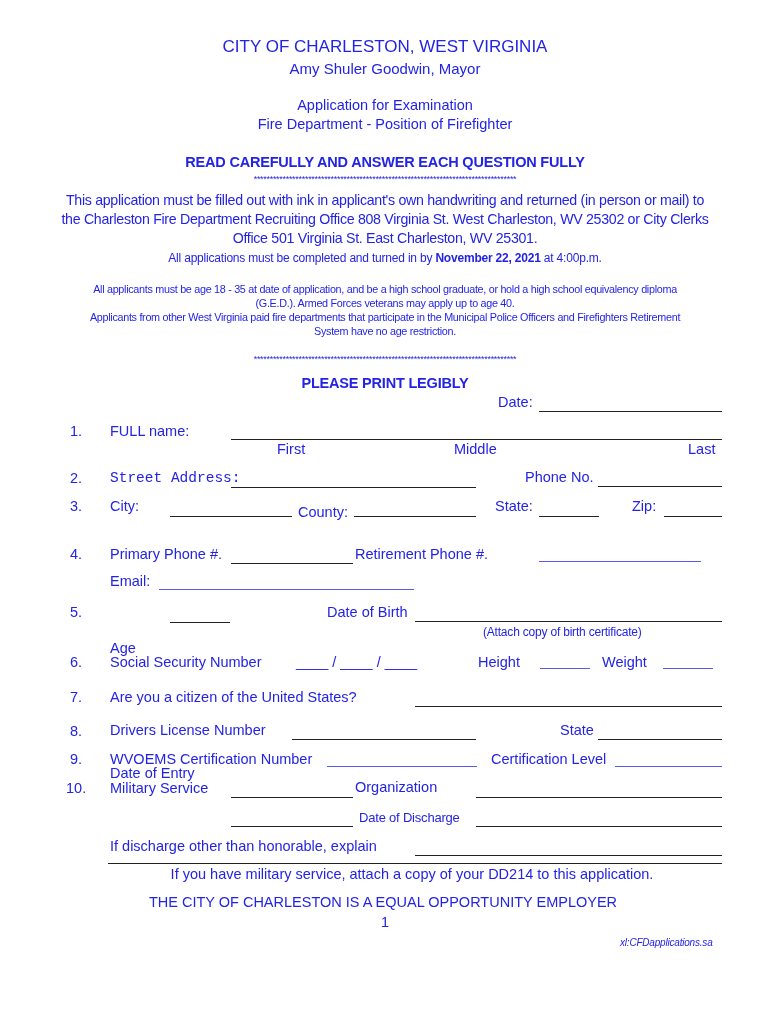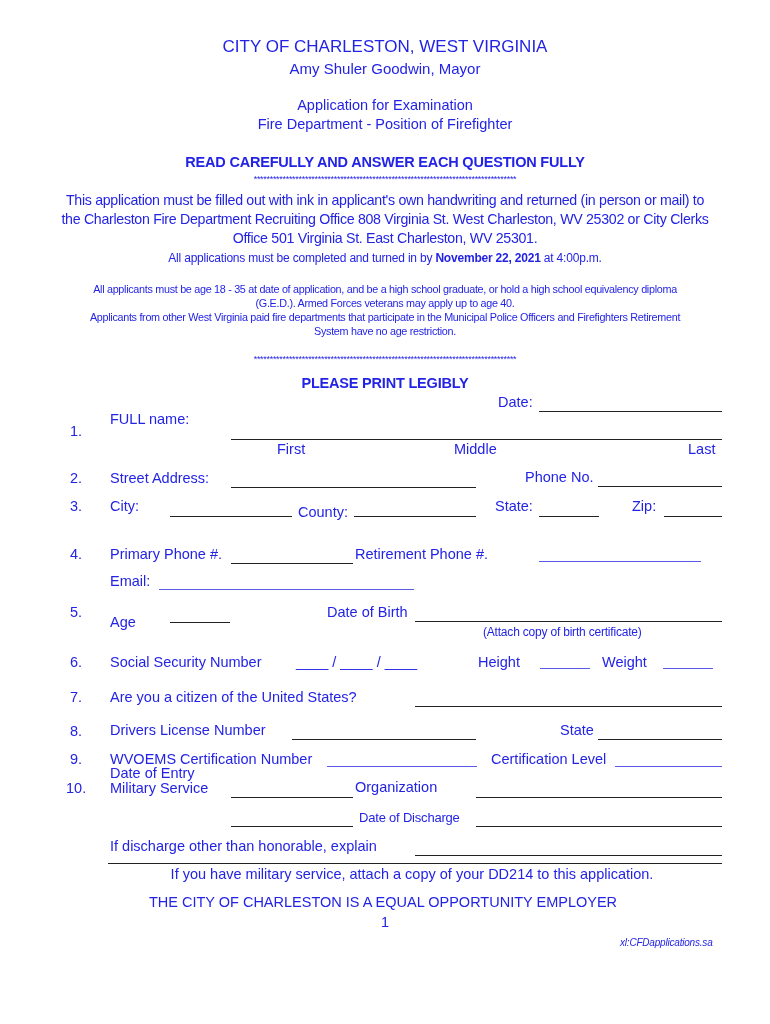--- a/index.html
+++ b/index.html
@@ -35,28 +35,28 @@
 <div class="c" style="top:312px;font-size:10.8px;letter-spacing:-0.3px;">Applicants from other West Virginia paid fire departments that participate in the Municipal Police Officers and Firefighters Retirement</div>
 <div class="c" style="top:326px;font-size:10.8px;letter-spacing:-0.3px;">System have no age restriction.</div>
 <div class="c" style="top:355px;font-size:9px;letter-spacing:-0.3px;">**********************************************************************************</div>
 
 <div class="c b" style="top:376px;font-size:14.5px;letter-spacing:-0.2px;">PLEASE PRINT LEGIBLY</div>
 
 <div class="t lbl" style="left:498px;top:395px;">Date:</div>
 <div class="ln" style="left:539px;top:411px;width:183px;"></div>
 
 <div class="t num" style="left:70px;top:424px;">1.</div>
-<div class="t lbl" style="left:110px;top:412px;">FULL name:</div>
+<div class="t lbl" style="left:110px;top:424px;">FULL name:</div>
 <div class="ln" style="left:231px;top:439px;width:491px;"></div>
 <div class="t lbl" style="left:277px;top:442px;">First</div>
 <div class="t lbl" style="left:454px;top:442px;">Middle</div>
 <div class="t lbl" style="left:646px;top:442px;margin-left:42px;">Last</div>
 
 <div class="t num" style="left:70px;top:471px;">2.</div>
-<div class="t lbl" style="left:110px;top:471px;">Street Address:</div>
+<div class="t lbl" style="left:110px;top:471px;font-family:Liberation Mono, monospace;">Street Address:</div>
 <div class="ln" style="left:231px;top:487px;width:245px;"></div>
 <div class="t lbl" style="left:525px;top:470px;">Phone No.</div>
 <div class="ln" style="left:598px;top:486px;width:124px;"></div>
 
 <div class="t num" style="left:70px;top:499px;">3.</div>
 <div class="t lbl" style="left:110px;top:499px;">City:</div>
 <div class="ln" style="left:170px;top:516px;width:122px;"></div>
 <div class="t lbl" style="left:298px;top:505px;">County:</div>
 <div class="ln" style="left:354px;top:516px;width:122px;"></div>
 <div class="t lbl" style="left:495px;top:499px;">State:</div>
@@ -67,21 +67,21 @@
 <div class="t num" style="left:70px;top:547px;">4.</div>
 <div class="t lbl" style="left:110px;top:547px;">Primary Phone #.</div>
 <div class="ln" style="left:231px;top:563px;width:122px;"></div>
 <div class="t lbl" style="left:355px;top:547px;">Retirement Phone #.</div>
 <div class="ln blue" style="left:539px;top:561px;width:162px;"></div>
 
 <div class="t lbl" style="left:110px;top:574px;">Email:</div>
 <div class="ln blue" style="left:159px;top:589px;width:255px;"></div>
 
 <div class="t num" style="left:70px;top:605px;">5.</div>
-<div class="t lbl" style="left:110px;top:615px;text-align:right;">Age</div>
+<div class="t lbl" style="left:110px;top:641px;text-align:right;">Age</div>
 <div class="ln" style="left:170px;top:622px;width:60px;"></div>
 <div class="t lbl" style="left:327px;top:605px;">Date of Birth</div>
 <div class="ln" style="left:415px;top:621px;width:307px;"></div>
 <div class="t small" style="left:483px;top:626px;letter-spacing:-0.2px;">(Attach copy of birth certificate)</div>
 
 <div class="t num" style="left:70px;top:655px;">6.</div>
 <div class="t lbl" style="left:110px;top:655px;">Social Security Number</div>
 <div class="t lbl" style="left:296px;top:655px;">____ / ____ / ____</div>
 <div class="t lbl" style="left:478px;top:655px;">Height</div>
 <div class="ln blue" style="left:540px;top:668px;width:50px;"></div>

